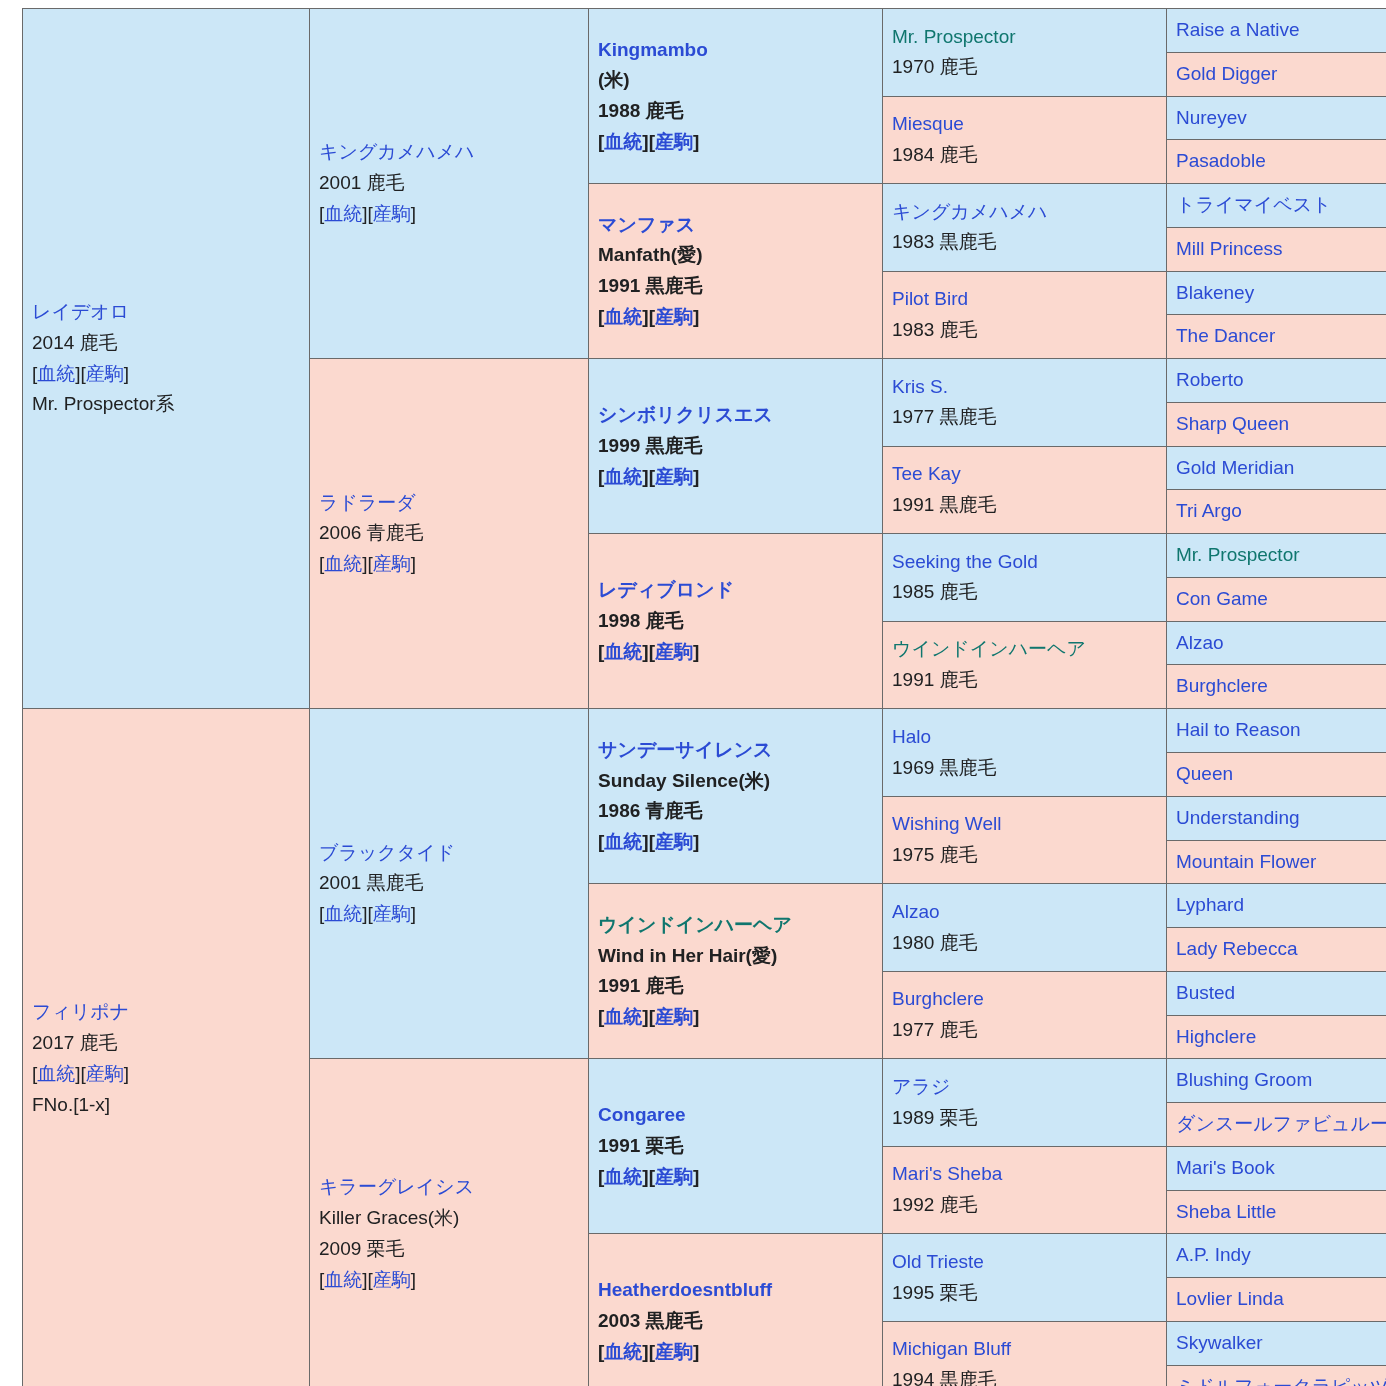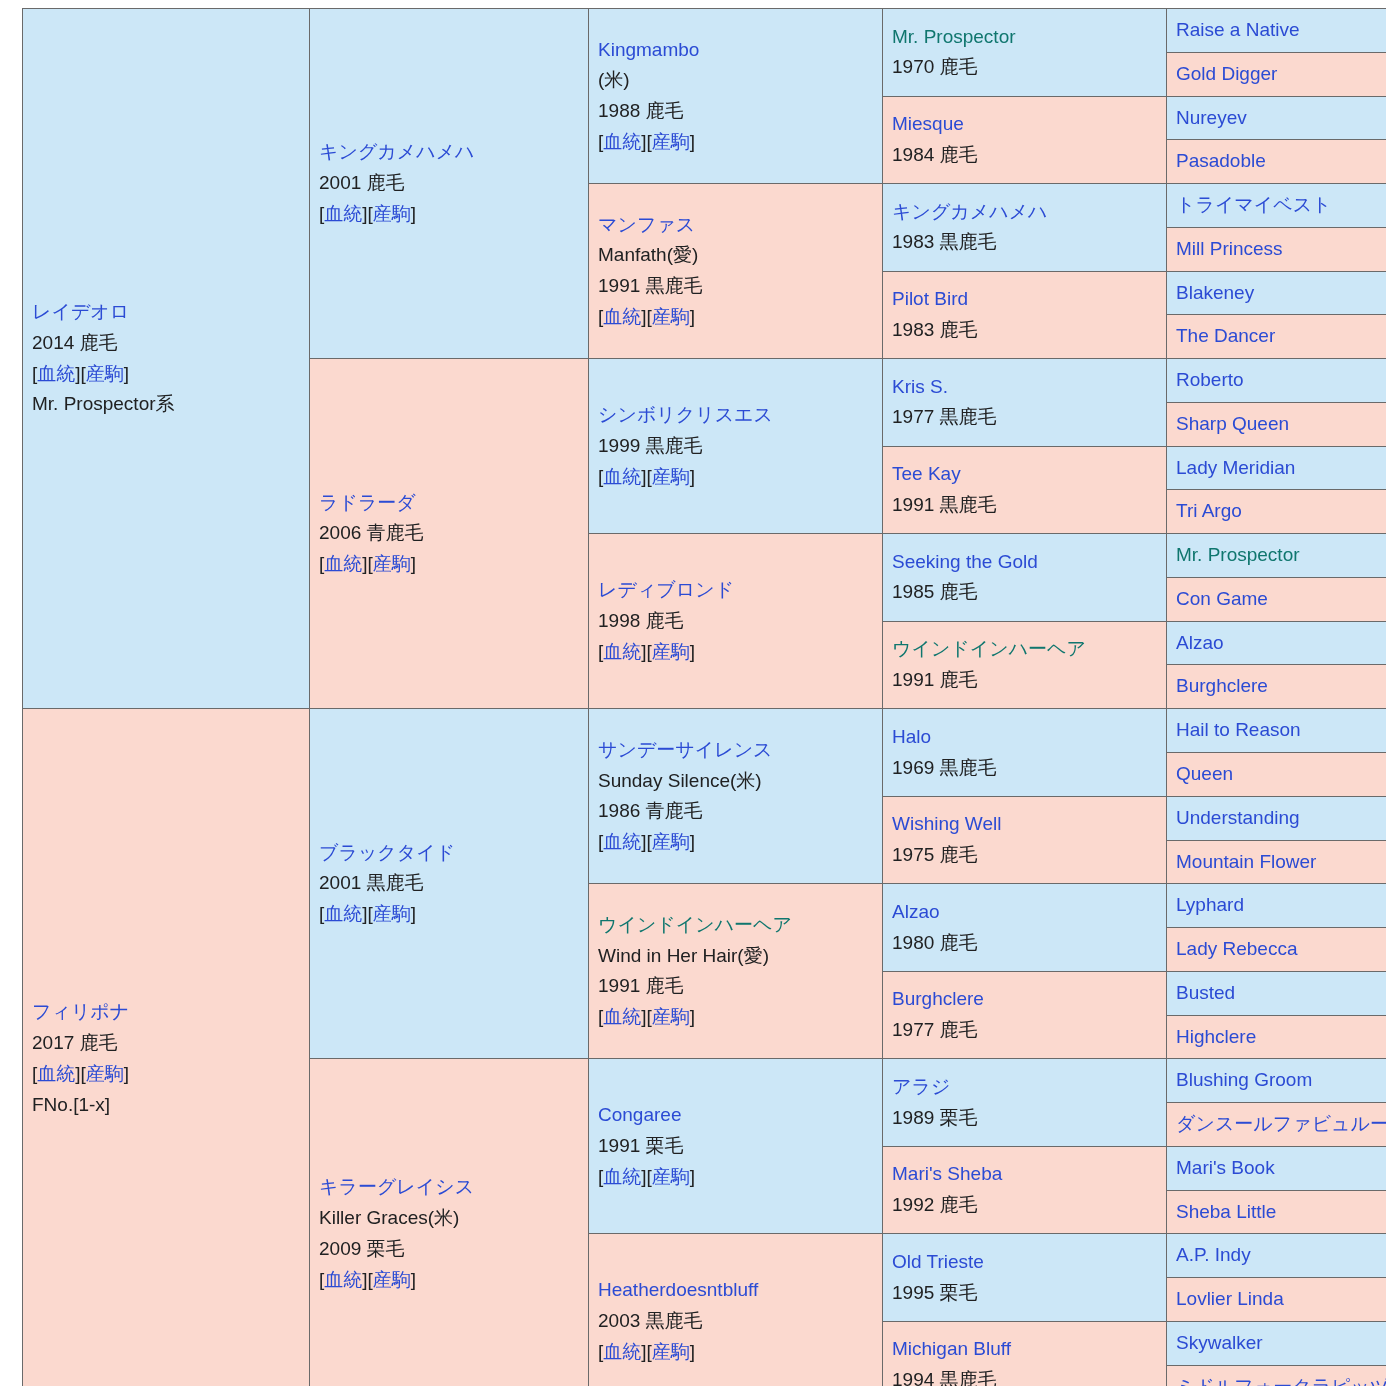--- a/index.html
+++ b/index.html
@@ -42,21 +42,21 @@
     color: #0f766e;
     text-decoration: none;
     cursor: pointer;
   }
   .plain { color: #202122; }
   .small-links { white-space: nowrap; }
   .small-links .link { font-size: 19px; }
   .linerow { display: block; }
   .col1 { width: 268px; }
   .col2 { width: 260px; }
-  .col3 { width: 275px; }
+  .col3 { width: 275px; font-weight: bold; }
   .col4 { width: 265px; }
   .col5 { width: 272px; }
   .bracket { color: #202122; }
 </style>
 </head>
 <body>
 
 <div id="pedigree-wrap">
   <table class="pedigree">
     <tbody id="pedigree-body">
@@ -162,21 +162,21 @@
           <td class="pink col5" rowspan="1">
             <div class="linerow"><a class="link">Sharp Queen</a></div>
           </td>
         </tr>
         <tr>
           <td class="pink col4" rowspan="2">
             <div class="linerow"><a class="link">Tee Kay</a></div>
             <div class="linerow plain">1991 黒鹿毛</div>
           </td>
           <td class="blue col5" rowspan="1">
-            <div class="linerow"><a class="link">Lady Meridian</a></div>
+            <div class="linerow"><a class="link">Gold Meridian</a></div>
           </td>
         </tr>
         <tr>
           <td class="pink col5" rowspan="1">
             <div class="linerow"><a class="link">Tri Argo</a></div>
           </td>
         </tr>
         <tr>
           <td class="pink col3" rowspan="4">
             <div class="linerow"><a class="link">レディブロンド</a></div>

